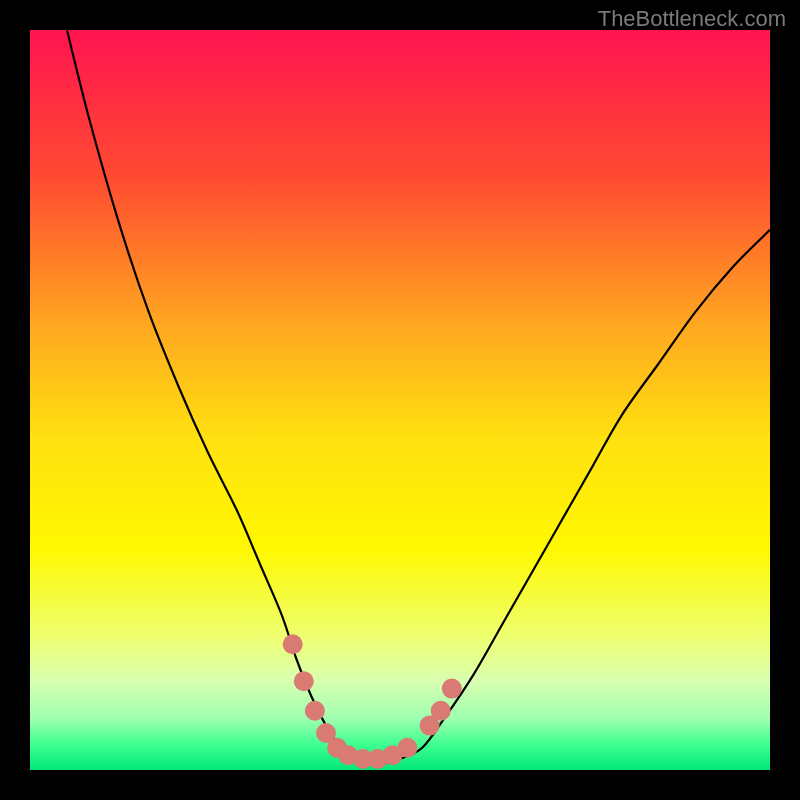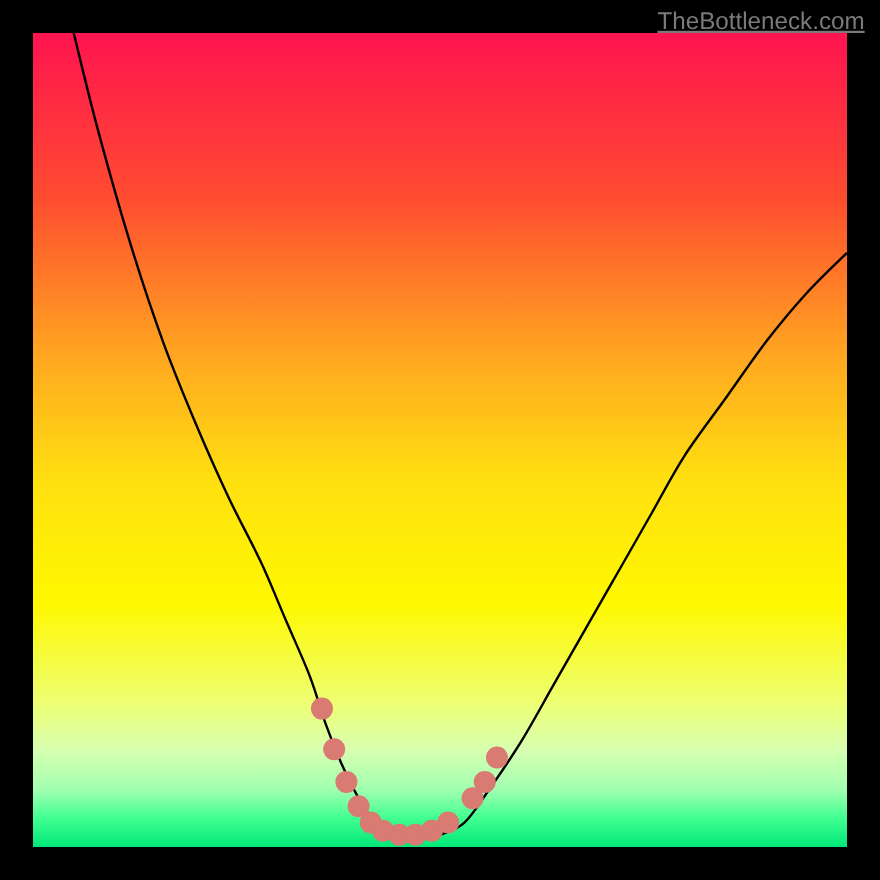--- a/index.html
+++ b/index.html
@@ -12,21 +12,20 @@
     font-family: Arial, sans-serif;
   }
   .watermark {
     position: absolute;
     top: 6px;
     right: 14px;
     color: #7a7a7a;
     font-size: 22px;
     font-weight: 500;
     z-index: 10;
-    text-decoration: underline;
   }
   .plot-area {
     position: absolute;
     left: 30px;
     top: 30px;
     width: 740px;
     height: 740px;
   }
   svg {
     display: block;

